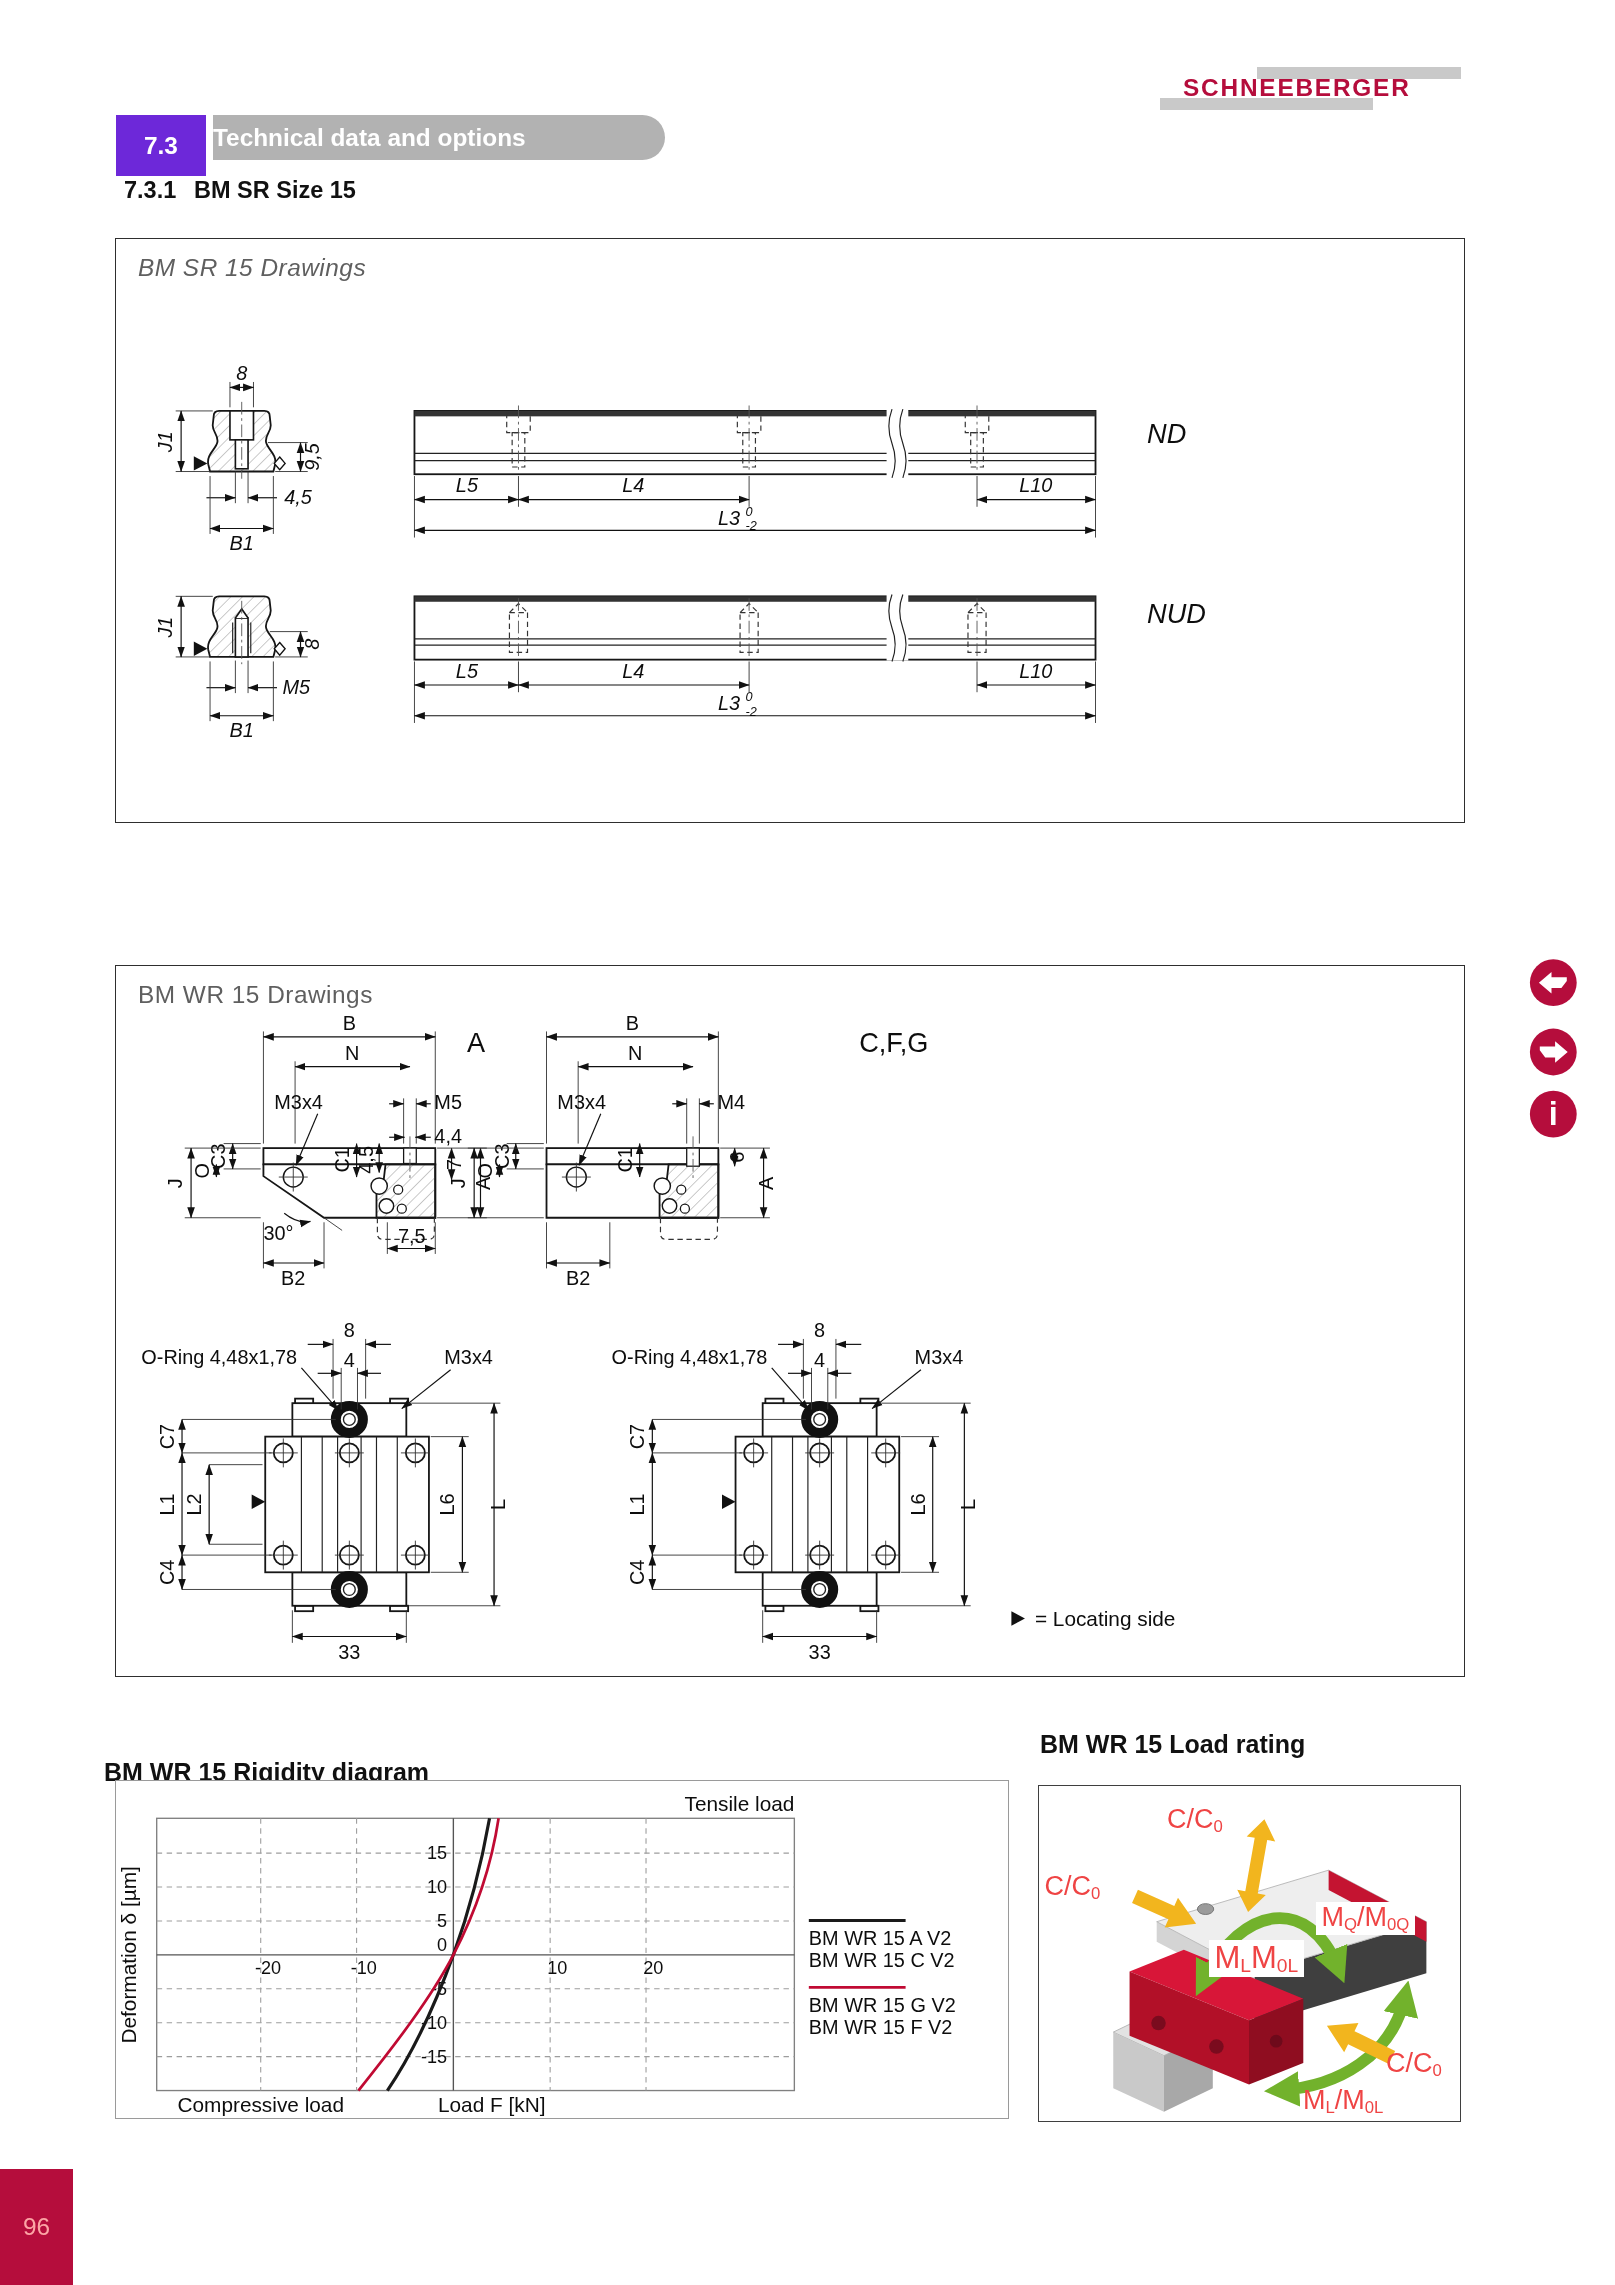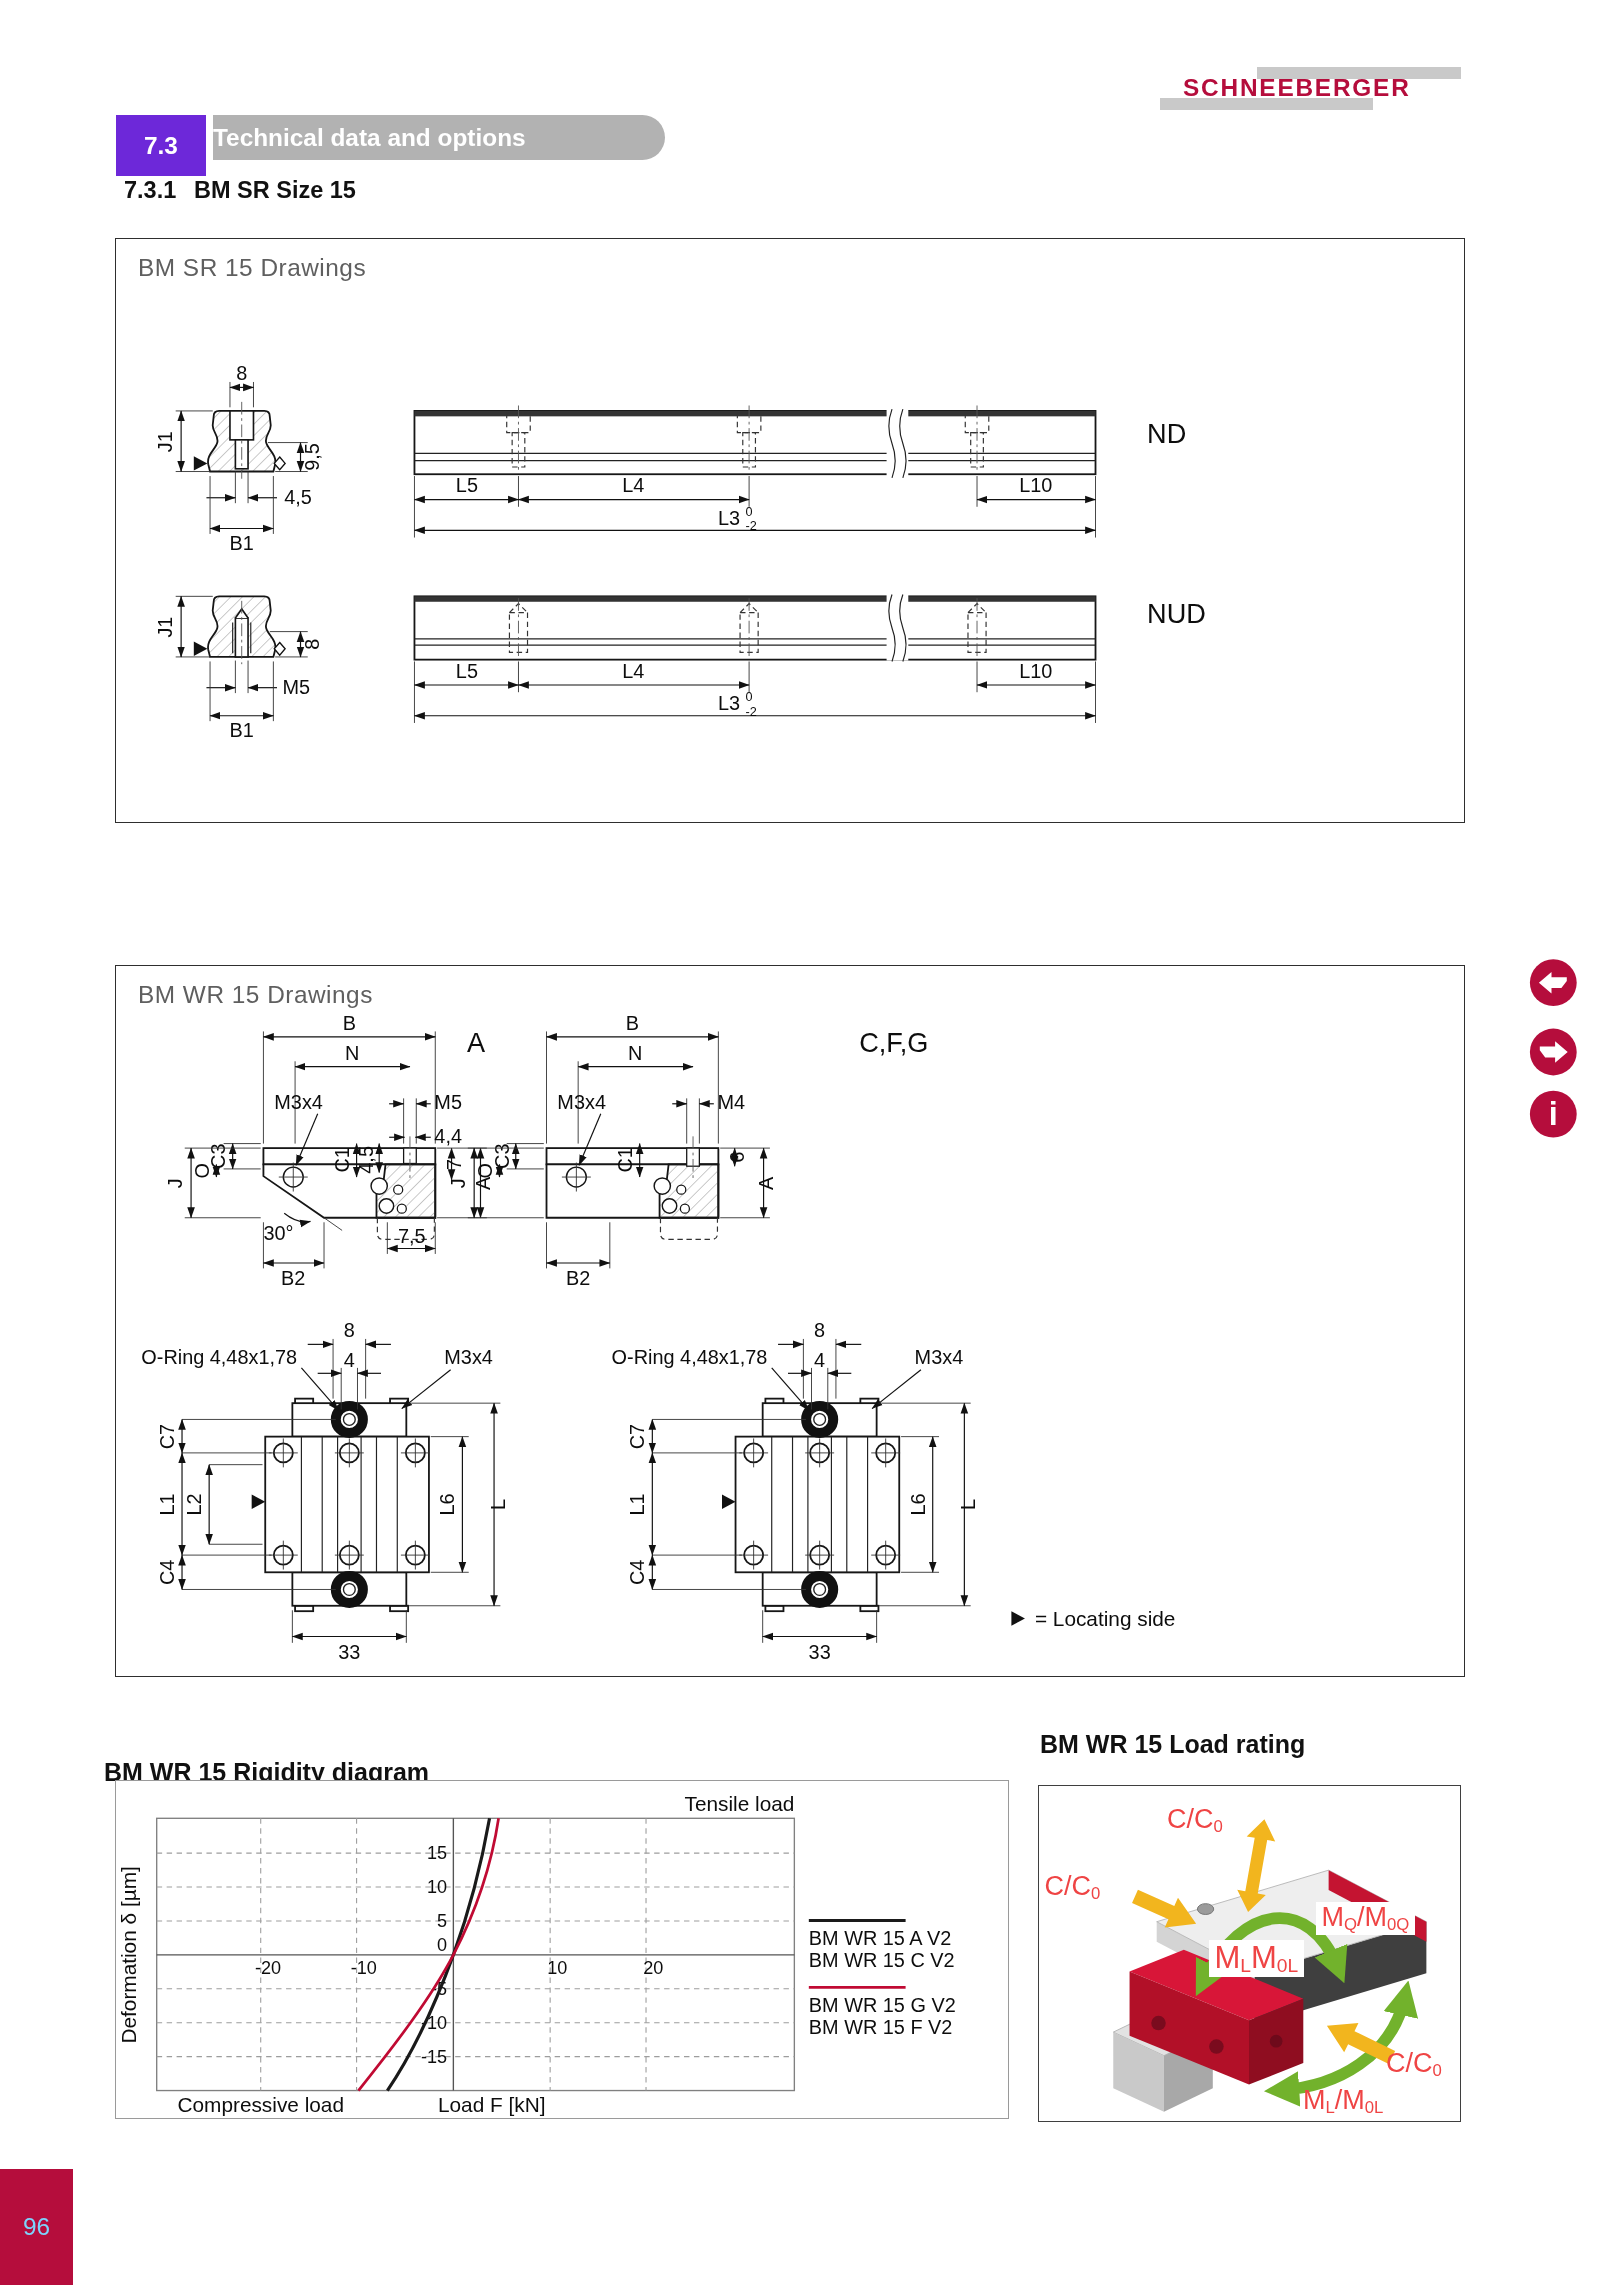--- a/index.html
+++ b/index.html
@@ -31,41 +31,41 @@
   .ext{stroke:#333;stroke-width:1;fill:none;}
   .cl{stroke:#555;stroke-width:1;stroke-dasharray:14 4 3 4;fill:none;}
   .dsh{stroke:#333;stroke-width:1.3;stroke-dasharray:6 4;fill:none;}
   .grid{stroke:#9d9d9d;stroke-width:1.2;stroke-dasharray:6 5;}
   .axis{stroke:#555;stroke-width:1.5;}
   
   .lrl{position:absolute;font-size:27px;color:#ef4444;white-space:nowrap;}
   .lrl .rsub{font-size:0.62em;vertical-align:-0.22em;}
   .whitebg{background:#fff;padding:0 5.4px;}
   .pagenum{position:absolute;left:0;top:2169px;width:73px;height:116px;background:#b50d3c;
-           color:#7dd3fc;font-size:24.4px;display:flex;align-items:center;justify-content:center;}
+           color:#fca5a5;font-size:24.4px;display:flex;align-items:center;justify-content:center;}
   .chartwrap{position:absolute;left:115px;top:1780px;width:894px;height:339px;
              border:1.8px solid #9a9a9a;box-sizing:border-box;background:#fff;}
   .loadwrap{position:absolute;left:1038px;top:1785px;width:423px;height:337px;
             border:1.8px solid #3f3f3f;box-sizing:border-box;background:#fff;}
 </style>
 </head>
 <body>
 
 <div>
   <div class="logo-bar" style="left:1257px;top:67px;width:204px;"></div>
   <div class="logo-text" style="left:1183px;top:74px;">SCHNEEBERGER</div>
   <div class="logo-bar" style="left:1160px;top:98px;width:213px;"></div>
 </div>
 
 <div class="h-red">7.3</div>
 <div class="h-gray">Technical data and options</div>
 <div class="sub-no">7.3.1</div>
 <div class="sub-title">BM SR Size 15</div>
 
-<div class="box" style="left:115px;top:238px;width:1348px;height:583px;">
+<div class="box" style="left:115px;top:238px;width:1348px;height:583px;font-style:italic;">
   <div class="boxtitle">BM SR 15 Drawings</div>
   <svg width="1344" height="579" viewBox="0 0 1486 640">
     <defs>
       <pattern id="h1" width="9" height="9" patternUnits="userSpaceOnUse" patternTransform="rotate(45)">
         <line x1="0" y1="0" x2="0" y2="9" stroke="#8b8b8b" stroke-width="1"></line>
       </pattern>
       <marker id="arr1" markerWidth="13" markerHeight="10" refX="11.5" refY="5" orient="auto-start-reverse" markerUnits="userSpaceOnUse">
         <path d="M0,0.8 L12,5 L0,9.2 Z" fill="#111"></path>
       </marker>
     </defs>

